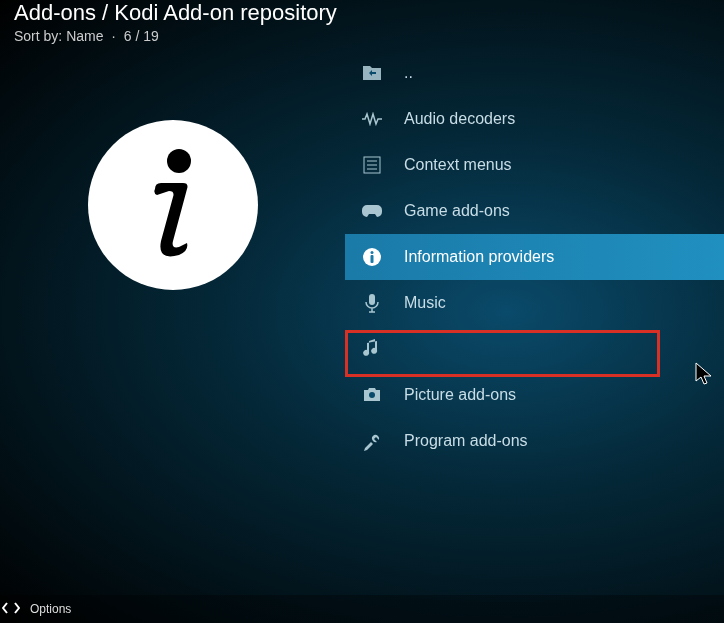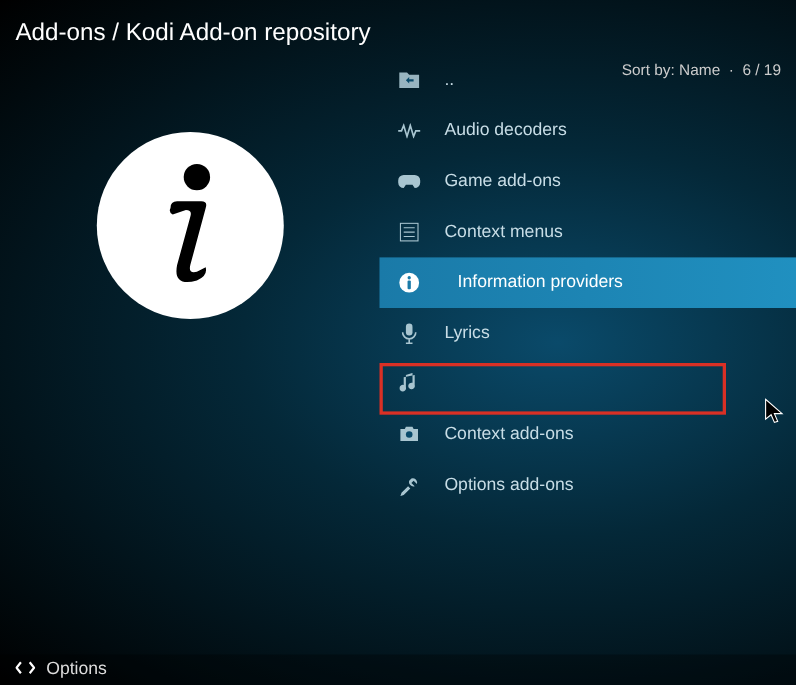--- a/index.html
+++ b/index.html
@@ -10,33 +10,32 @@
     body {
       width: 724px;
       height: 623px;
       background: radial-gradient(ellipse at 70% 50%, #0a4a6a 0%, #042838 40%, #000000 100%);
       font-family: Arial, sans-serif;
       color: #ffffff;
       overflow: hidden;
       position: relative;
     }
     .header {
-      padding: 16px 14px 2px 14px;
+      padding: 0 14px 2px 14px;
     }
     .breadcrumb {
       font-size: 22px;
       font-weight: 300;
       color: #ffffff;
     }
     .sort-line {
       font-size: 14px;
       color: #cccccc;
-      margin-top: 13px;
+      margin-top: 2px;
       font-weight: 300;
-      text-align: right;
     }
     .content {
       display: flex;
       position: absolute;
       top: 50px;
       bottom: 28px;
       width: 100%;
     }
     .left-panel {
       width: 345px;
@@ -68,21 +67,20 @@
       height: 46px;
       padding-left: 13px;
       font-size: 16px;
       color: #c8dde6;
       cursor: pointer;
       position: relative;
     }
     .list-item.selected {
       background: linear-gradient(to right, #1a7aa8, #2090c0);
       color: #ffffff;
-      gap: 12px;
     }
     .list-item .icon {
       width: 28px;
       height: 28px;
       margin-right: 18px;
       display: flex;
       align-items: center;
       justify-content: center;
       color: #a8c5d0;
     }
@@ -105,22 +103,22 @@
       pointer-events: none;
     }
     .footer {
       position: absolute;
       bottom: 0;
       left: 0;
       right: 0;
       height: 28px;
       display: flex;
       align-items: center;
-      padding-left: 14px;
-      font-size: 16px;
+      padding-left: 2px;
+      font-size: 12px;
       color: #dddddd;
       background: rgba(0,0,0,0.3);
     }
     .footer .icon {
       margin-right: 10px;
     }
   </style>
 </head>
 <body>
 
@@ -157,79 +155,79 @@
     <div class="list-item">
       <span class="icon">
         <svg width="22" height="14" viewBox="0 0 22 14">
             <path d="M1 7h3l2-5 3 10 3-10 3 10 2-5h4" stroke="currentColor" stroke-width="1.5" fill="none"></path>
           </svg>
       </span>
       <span>Audio decoders</span>
     </div>
     <div class="list-item">
       <span class="icon">
-        <svg width="22" height="14" viewBox="0 0 22 14">
-            <path d="M6 1h10a5 5 0 0 1 5 5v2a5 5 0 0 1-5 5l-2-3H8l-2 3a5 5 0 0 1-5-5V6a5 5 0 0 1 5-5z" fill="currentColor"></path>
-          </svg>
-      </span>
-      <span>Game add-ons</span>
-    </div>
-    <div class="list-item">
-      <span class="icon">
         <svg width="18" height="18" viewBox="0 0 18 18">
             <rect x="1" y="1" width="16" height="16" stroke="currentColor" fill="none"></rect>
             <line x1="4" y1="5" x2="14" y2="5" stroke="currentColor"></line>
             <line x1="4" y1="9" x2="14" y2="9" stroke="currentColor"></line>
             <line x1="4" y1="13" x2="14" y2="13" stroke="currentColor"></line>
           </svg>
       </span>
       <span>Context menus</span>
     </div>
+    <div class="list-item">
+      <span class="icon">
+        <svg width="22" height="14" viewBox="0 0 22 14">
+            <path d="M6 1h10a5 5 0 0 1 5 5v2a5 5 0 0 1-5 5l-2-3H8l-2 3a5 5 0 0 1-5-5V6a5 5 0 0 1 5-5z" fill="currentColor"></path>
+          </svg>
+      </span>
+      <span>Game add-ons</span>
+    </div>
     <div class="list-item selected">
       <span class="icon">
         <svg width="20" height="20" viewBox="0 0 20 20">
             <circle cx="10" cy="10" r="9" fill="currentColor"></circle>
             <circle cx="10" cy="5.5" r="1.5" fill="#1a7aa8"></circle>
             <rect x="8.5" y="8" width="3" height="8" rx="1" fill="#1a7aa8"></rect>
           </svg>
       </span>
       <span>Information providers</span>
     </div>
     <div class="list-item">
       <span class="icon">
         <svg width="14" height="20" viewBox="0 0 14 20">
             <rect x="4" y="1" width="6" height="11" rx="3" fill="currentColor"></rect>
             <path d="M1 9a6 6 0 0 0 12 0M7 15v4M4 19h6" stroke="currentColor" fill="none" stroke-width="1.5"></path>
           </svg>
       </span>
-      <span>Lyrics</span>
+      <span>Music</span>
     </div>
     <div class="list-item">
       <span class="icon">
         <svg width="18" height="20" viewBox="0 0 18 20">
             <path d="M6 2v11a3 3 0 1 1-2-2V4l10-2v9a3 3 0 1 1-2-2V0L6 2z" fill="currentColor"></path>
           </svg>
       </span>
     </div>
     <div class="list-item">
       <span class="icon">
         <svg width="20" height="16" viewBox="0 0 20 16">
             <path d="M2 3h4l1-2h6l1 2h4v11H2z" fill="currentColor"></path>
             <circle cx="10" cy="8" r="3" fill="#0a4a6a"></circle>
           </svg>
       </span>
-      <span>Context add-ons</span>
+      <span>Picture add-ons</span>
     </div>
     <div class="list-item">
       <span class="icon">
         <svg width="20" height="20" viewBox="0 0 20 20">
             <path d="M3 17l7-7m2-6a4 4 0 0 1 5 5l-3-3-2 2 3 3a4 4 0 0 1-5-5z M3 17l-1 3 3-1 6-6-2-2z" fill="currentColor"></path>
           </svg>
       </span>
-      <span>Options add-ons</span>
+      <span>Program add-ons</span>
     </div>
   </div>
 </div>
 
 <div class="highlight-box"></div>
 
 <div class="cursor">
   <svg width="20" height="26" viewBox="0 0 20 26">
       <path d="M1 1l0 18 5-4 3 7 3-1-3-7 7 0z" fill="#000" stroke="#fff" stroke-width="1"></path>
     </svg>

